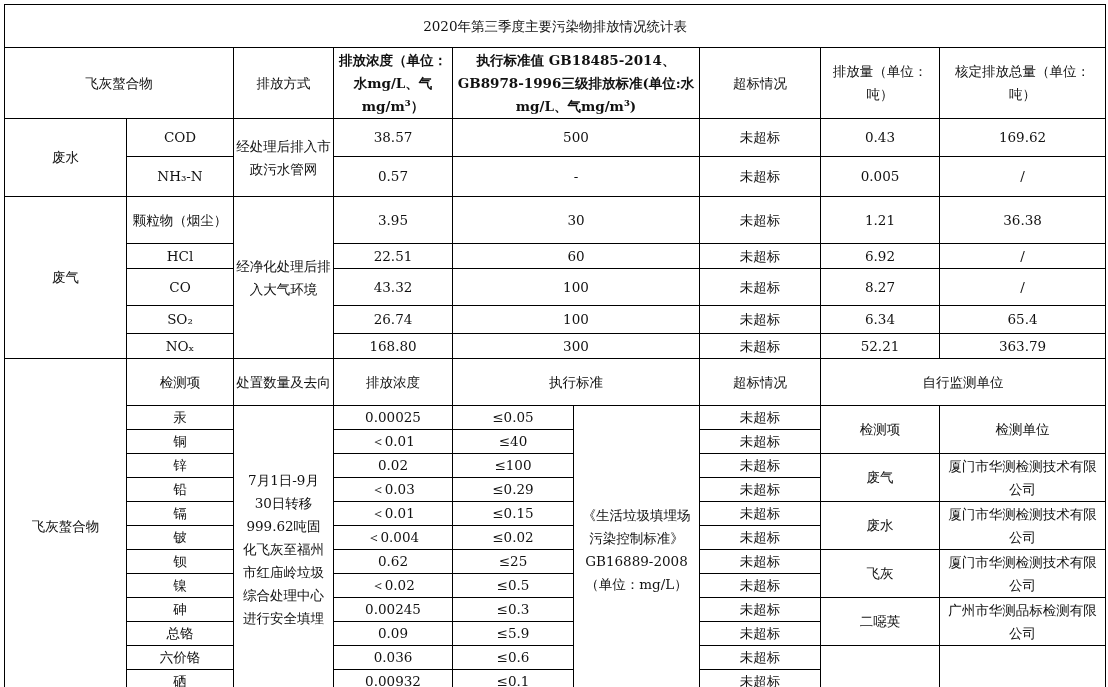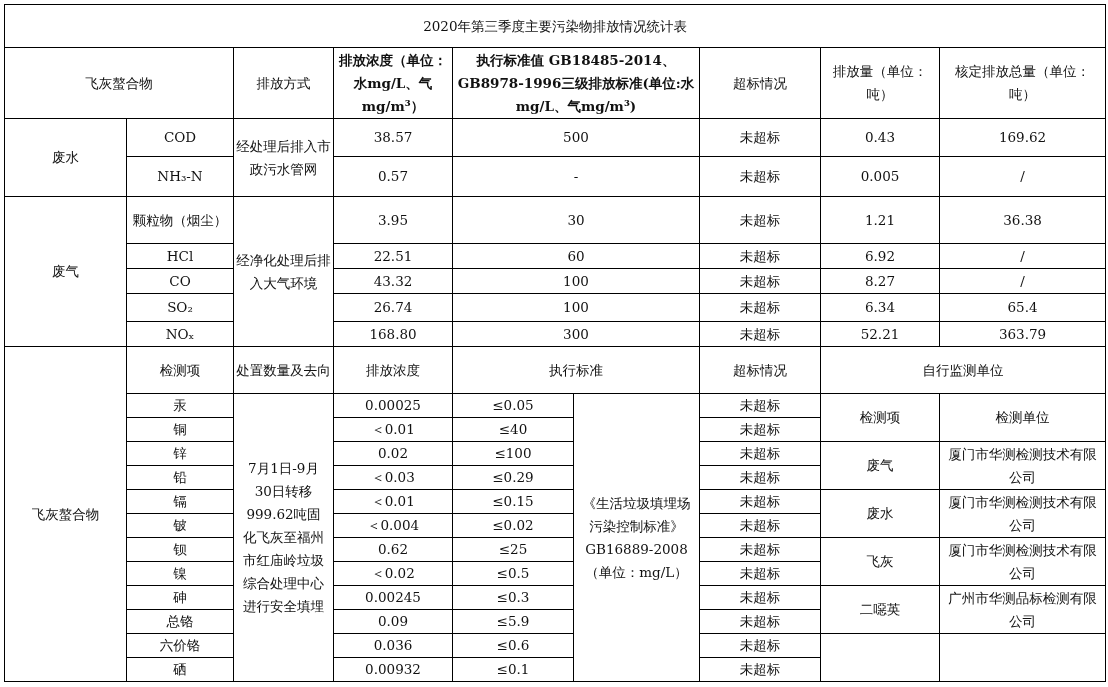--- a/index.html
+++ b/index.html
@@ -72,21 +72,21 @@
     <td>36.38</td>
   </tr>
   <tr style="height:25px">
     <td>HCl</td>
     <td>22.51</td>
     <td colspan="2">60</td>
     <td>未超标</td>
     <td>6.92</td>
     <td>/</td>
   </tr>
-  <tr style="height:25px">
+  <tr style="height:37px">
     <td>CO</td>
     <td>43.32</td>
     <td colspan="2">100</td>
     <td>未超标</td>
     <td>8.27</td>
     <td>/</td>
   </tr>
   <tr style="height:28px">
     <td>SO₂</td>
     <td>26.74</td>

